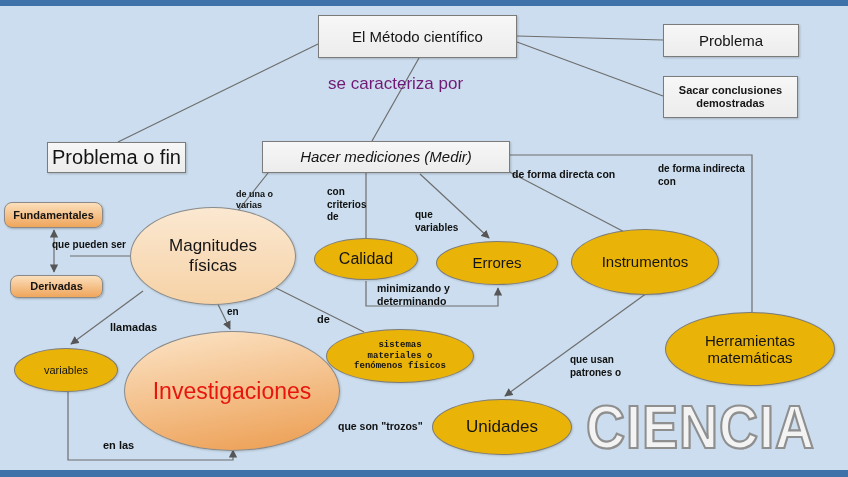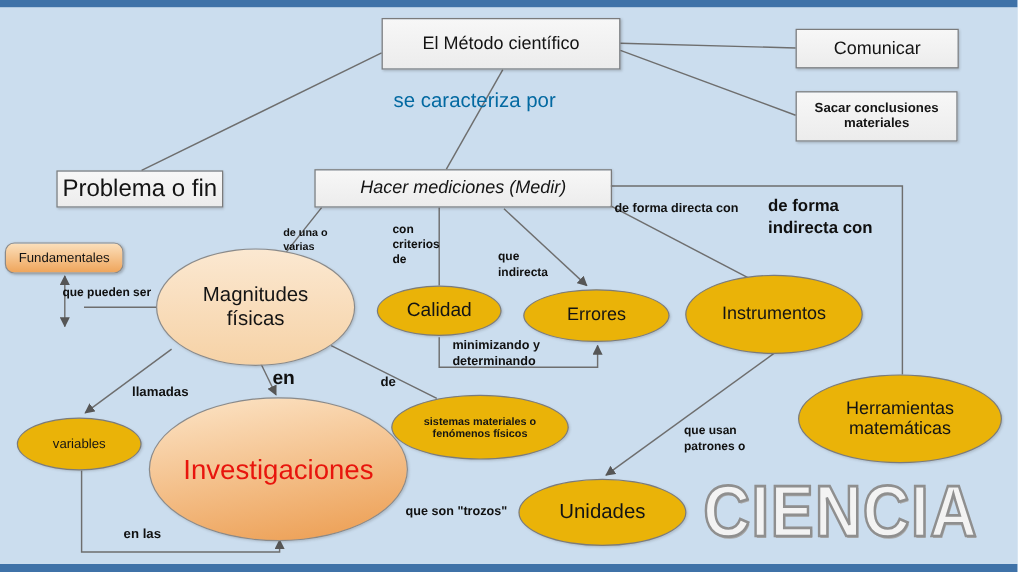--- a/index.html
+++ b/index.html
@@ -8,27 +8,27 @@
   .strip{position:absolute;left:0;width:848px;height:6px;background:#3F72A8;}
   .strip.top{top:0;}
   .strip.bottom{top:470px;height:7px;}
   svg.wires{position:absolute;left:0;top:0;z-index:1;}
   .node{position:absolute;z-index:2;display:flex;align-items:center;justify-content:center;
         text-align:center;box-sizing:border-box;color:#141414;line-height:1.15;}
   .rect{background:linear-gradient(#f7f7f7,#ececec);border:1px solid #7b7b7b;
         box-shadow:1px 1px 2px rgba(60,60,60,.25);}
   .green{background:linear-gradient(#d9edc7,#9bca84);border:1px solid #5c715b;}
   .pill{background:linear-gradient(#fbdfbb,#efa55b);border:1px solid #8a8a8a;border-radius:8px;
-        font-weight:normal;box-shadow:1px 1px 2px rgba(60,60,60,.3);}
+        font-weight:bold;box-shadow:1px 1px 2px rgba(60,60,60,.3);}
   .ell{border-radius:50%;background:#eab308;border:1px solid #7b7b7b;
        box-shadow:1px 1px 2px rgba(60,60,60,.2);}
   .ell-peach{background:linear-gradient(#fbe8d1,#f6d2a6);border:1px solid #8a8a8a;}
   .ell-orange{background:linear-gradient(170deg,#fce5c8,#ec9c4f);border:1px solid #8a8a8a;}
   .lbl{position:absolute;z-index:3;font-weight:bold;color:#101010;line-height:1.25;}
-  .phrase{position:absolute;z-index:3;color:#0369a1;font-weight:normal;}
+  .phrase{position:absolute;z-index:3;color:#701a75;font-weight:normal;}
   .inner{display:inline-block;}
   .watermark{position:absolute;left:586px;top:392px;z-index:2;font-size:54px;font-weight:bold;
              letter-spacing:1px;color:#f3f3f3;-webkit-text-stroke:2px #8f8f8f;
              text-shadow:1px 1px 0 #a8a8a8;transform:scaleY(1.12);transform-origin:top left;}
 </style>
 </head>
 <body>
 
 <div class="stage">
 
@@ -61,39 +61,42 @@
       <line x1="70" y1="256" x2="130" y2="256"></line>
     </g>
   </svg>
 
 
   <div class="node rect" style="left:318px;top:15px;width:199px;height:43px;font-size:15px;">
     <span class="inner">El Método científico</span>
   </div>
 
   <div class="node rect" style="left:663px;top:24px;width:136px;height:33px;font-size:15px;">
-    <span class="inner">Comunicar</span>
+    <span class="inner">Problema</span>
   </div>
 
   <div class="node rect" style="left:663px;top:76px;width:135px;height:42px;font-size:11px;font-weight:bold;padding:0 12px;">
-    <span class="inner">Sacar conclusiones materiales</span>
+    <span class="inner">Sacar conclusiones demostradas</span>
   </div>
 
   <div class="node rect" style="left:47px;top:142px;width:139px;height:31px;font-size:20px;">
     <span class="inner">Problema o fin</span>
   </div>
 
   <div class="node rect" style="left:262px;top:141px;width:248px;height:32px;font-size:15px;font-style:italic;">
     <span class="inner">Hacer mediciones (Medir)</span>
   </div>
 
   <div class="node pill" style="left:4px;top:202px;width:99px;height:26px;font-size:11px;">
     <span class="inner">Fundamentales</span>
   </div>
 
+  <div class="node pill" style="left:10px;top:275px;width:93px;height:23px;font-size:11px;">
+    <span class="inner">Derivadas</span>
+  </div>
 
   <div class="node ell ell-peach" style="left:130px;top:207px;width:166px;height:98px;font-size:17px;">
     <span class="inner" style="width:110px;">Magnitudes físicas</span>
   </div>
 
   <div class="node ell" style="left:314px;top:238px;width:104px;height:42px;font-size:16px;">
     <span class="inner">Calidad</span>
   </div>
 
   <div class="node ell" style="left:436px;top:241px;width:122px;height:44px;font-size:15px;">
@@ -109,47 +112,47 @@
   </div>
 
   <div class="node ell" style="left:14px;top:348px;width:104px;height:44px;font-size:11px;">
     <span class="inner">variables</span>
   </div>
 
   <div class="node ell ell-orange" style="left:124px;top:331px;width:216px;height:120px;font-size:23px;color:#E8150D;">
     <span class="inner">Investigaciones</span>
   </div>
 
-  <div class="node ell" style="left:326px;top:329px;width:148px;height:54px;font-size:9px;font-weight:bold;">
+  <div class="node ell" style="left:326px;top:329px;width:148px;height:54px;font-size:9px;font-weight:bold;font-family:Liberation Mono, monospace;">
     <span class="inner" style="width:100px;">sistemas materiales o fenómenos físicos</span>
   </div>
 
   <div class="node ell" style="left:432px;top:399px;width:140px;height:56px;font-size:17px;">
     <span class="inner">Unidades</span>
   </div>
 
   <div class="phrase" style="left:328px;top:73px;width:160px;font-size:17px;line-height:1.3;">se caracteriza por</div>
 
   <div class="lbl" style="left:236px;top:189px;width:44px;font-size:9px;">de una o varias</div>
 
   <div class="lbl" style="left:327px;top:186px;width:48px;font-size:10px;">con criterios de</div>
 
-  <div class="lbl" style="left:415px;top:209px;width:52px;font-size:10px;">que indirecta</div>
+  <div class="lbl" style="left:415px;top:209px;width:52px;font-size:10px;">que variables</div>
 
   <div class="lbl" style="left:512px;top:168px;font-size:10.5px;white-space:nowrap;">de forma directa con</div>
 
-  <div class="lbl" style="left:640px;top:163px;width:98px;font-size:14px;">de forma indirecta con</div>
+  <div class="lbl" style="left:658px;top:163px;width:98px;font-size:10px;">de forma indirecta con</div>
 
   <div class="lbl" style="left:377px;top:282px;width:86px;font-size:10.5px;">minimizando y determinando</div>
 
   <div class="lbl" style="left:52px;top:239px;font-size:10px;white-space:nowrap;">que pueden ser</div>
 
   <div class="lbl" style="left:110px;top:321px;font-size:11px;">llamadas</div>
 
-  <div class="lbl" style="left:227px;top:306px;font-size:16px;">en</div>
+  <div class="lbl" style="left:227px;top:306px;font-size:10px;">en</div>
 
   <div class="lbl" style="left:317px;top:313px;font-size:11px;">de</div>
 
   <div class="lbl" style="left:103px;top:439px;font-size:11px;">en las</div>
 
   <div class="lbl" style="left:338px;top:420px;font-size:10.5px;white-space:nowrap;">que son "trozos"</div>
 
   <div class="lbl" style="left:570px;top:354px;width:62px;font-size:10px;">que usan patrones o</div>
 
   <div class="watermark">CIENCIA</div>

